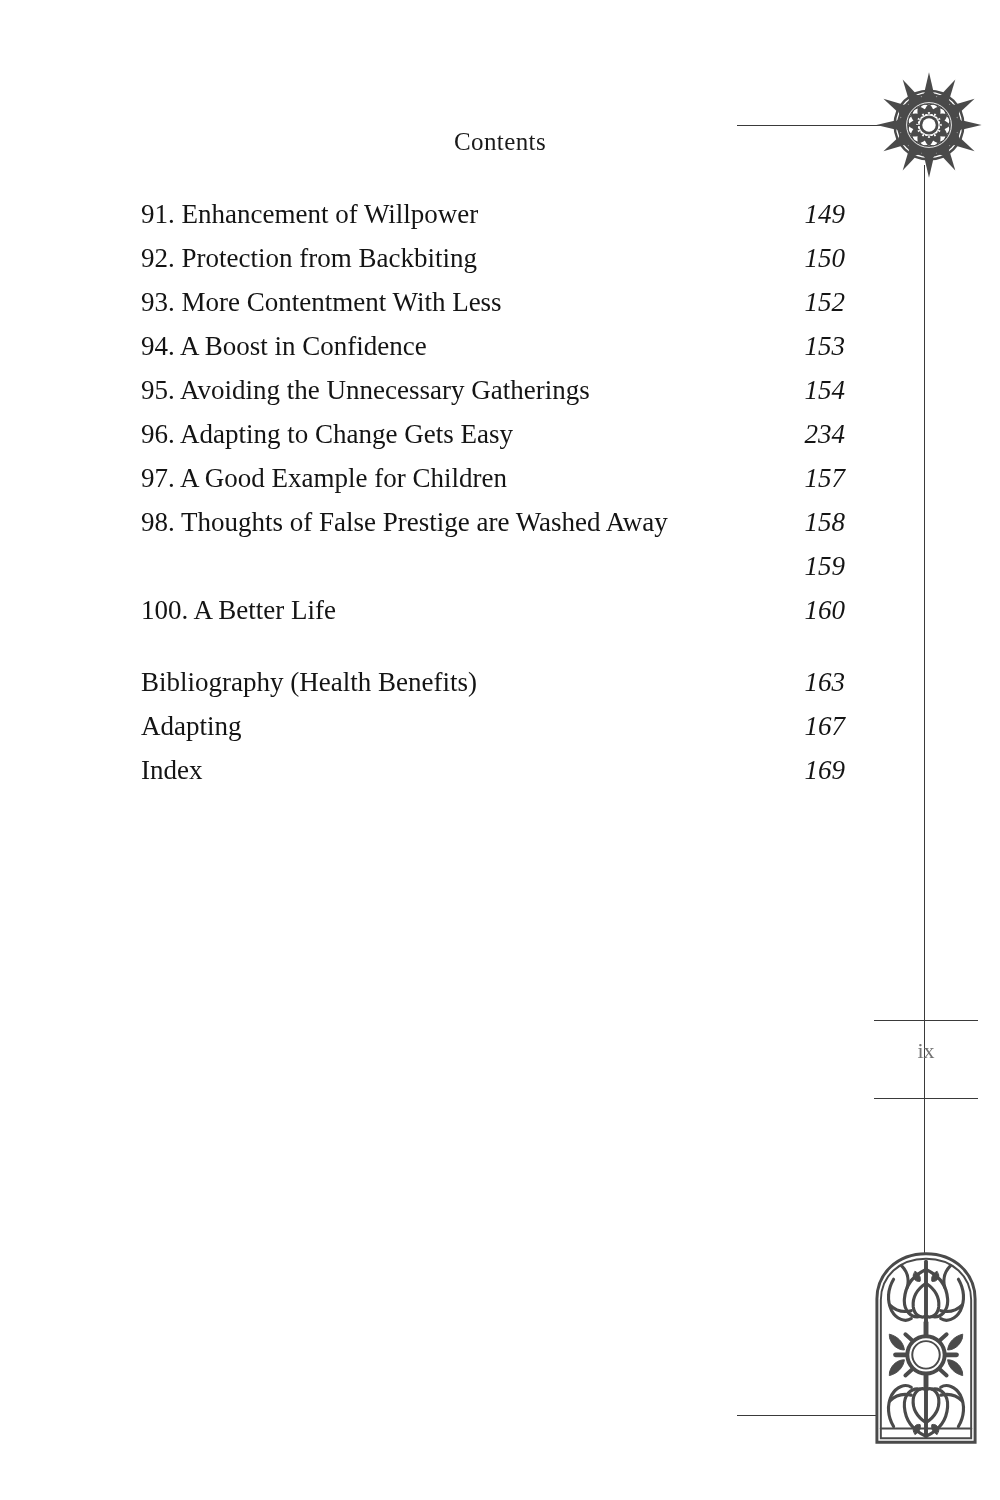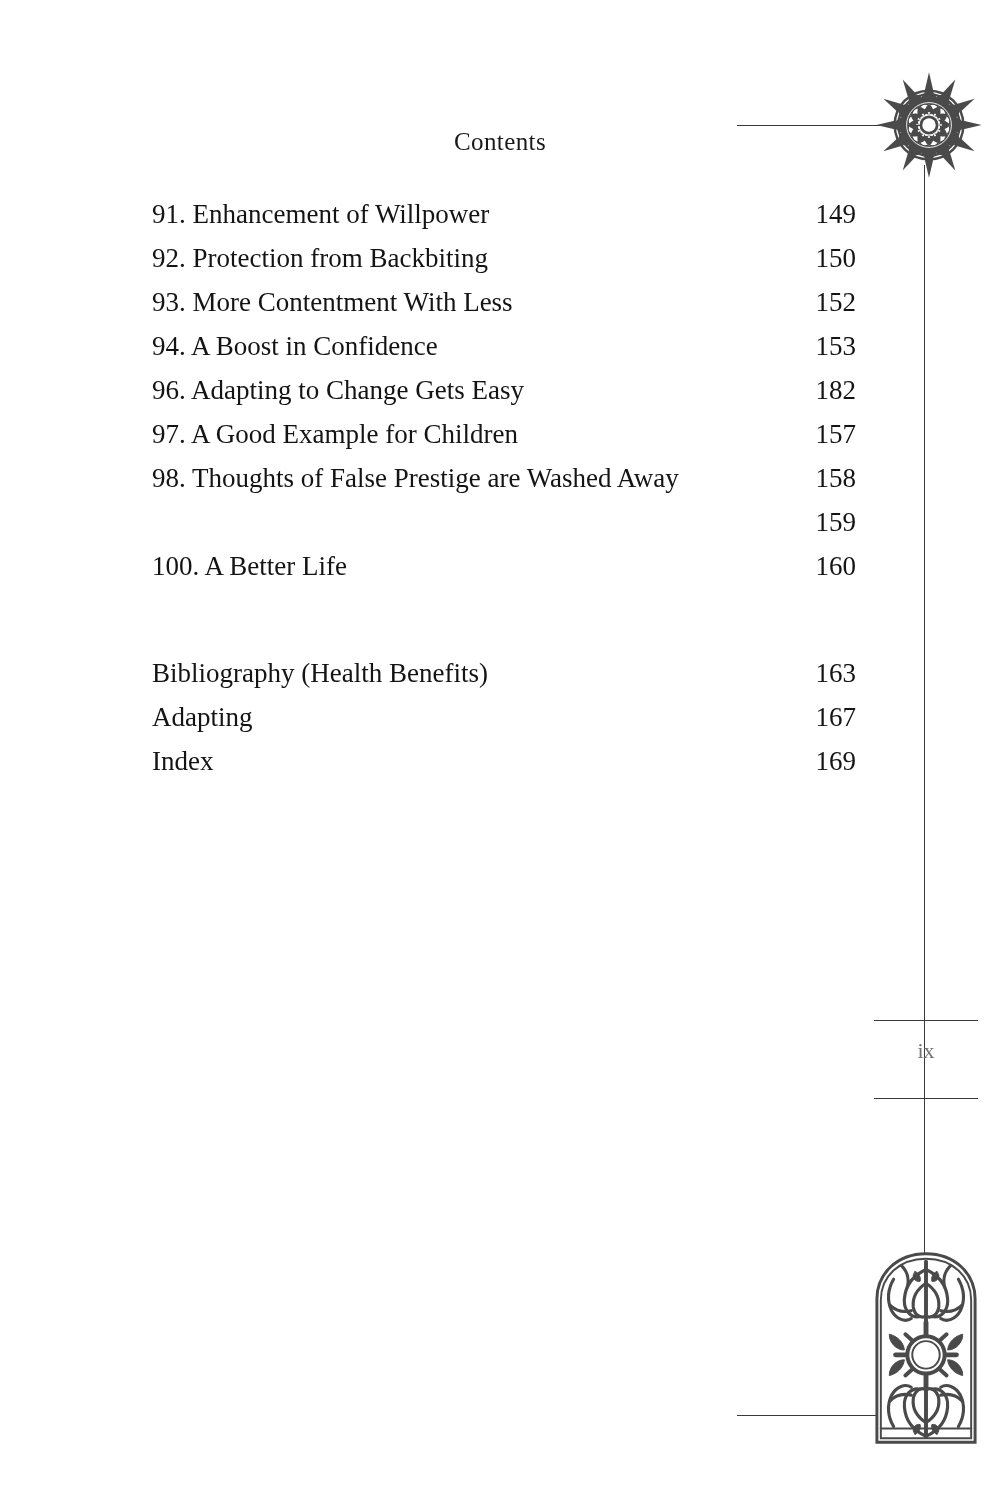--- a/index.html
+++ b/index.html
@@ -27,45 +27,46 @@
     width: 1000px;
     text-align: center;
     font-size: 25px;
     letter-spacing: 0.4px;
     color: #1a1a1a;
   }
 
   
   #toc {
     position: absolute;
-    left: 152px;
+    left: 141px;
     top: 192px;
     width: 704px;
   }
   .toc-row {
     position: relative;
     height: 44px;
     line-height: 44px;
     font-size: 27px;
     color: #141414;
     white-space: nowrap;
   }
   .toc-row.spacer-before {
-    margin-top: 63px;
+    margin-top: 28px;
   }
   .toc-title {
     display: inline-block;
   }
   .toc-page {
     position: absolute;
     right: 0;
     top: 0;
     text-align: right;
     font-size: 27px;
     color: #141414;
+    font-style: italic;
   }
 
   
   .v-rule {
     position: absolute;
     left: 924px;
     width: 1px;
     background: #3a3a3a;
   }
   #v-rule-upper { top: 165px; height: 855px; }
@@ -123,21 +124,22 @@
 
 <div id="page">
 
   <div id="contents-heading">Contents</div>
 
   <div id="toc">
       <div class="toc-row"><span class="toc-title">91. Enhancement of Willpower</span><span class="toc-page">149</span></div>
       <div class="toc-row"><span class="toc-title">92. Protection from Backbiting</span><span class="toc-page">150</span></div>
       <div class="toc-row"><span class="toc-title">93. More Contentment With Less</span><span class="toc-page">152</span></div>
       <div class="toc-row"><span class="toc-title">94. A Boost in Confidence</span><span class="toc-page">153</span></div>
-      <div class="toc-row"><span class="toc-title">96. Adapting to Change Gets Easy</span><span class="toc-page">182</span></div>
+      <div class="toc-row"><span class="toc-title">95. Avoiding the Unnecessary Gatherings</span><span class="toc-page">154</span></div>
+      <div class="toc-row"><span class="toc-title">96. Adapting to Change Gets Easy</span><span class="toc-page">234</span></div>
       <div class="toc-row"><span class="toc-title">97. A Good Example for Children</span><span class="toc-page">157</span></div>
       <div class="toc-row"><span class="toc-title">98. Thoughts of False Prestige are Washed Away</span><span class="toc-page">158</span></div>
       <div class="toc-row"><span class="toc-page">159</span></div>
       <div class="toc-row"><span class="toc-title">100. A Better Life</span><span class="toc-page">160</span></div>
       <div class="toc-row spacer-before"><span class="toc-title">Bibliography (Health Benefits)</span><span class="toc-page">163</span></div>
       <div class="toc-row"><span class="toc-title">Adapting</span><span class="toc-page">167</span></div>
       <div class="toc-row"><span class="toc-title">Index</span><span class="toc-page">169</span></div>
     </div>
 
   <div class="v-rule" id="v-rule-upper"></div>

